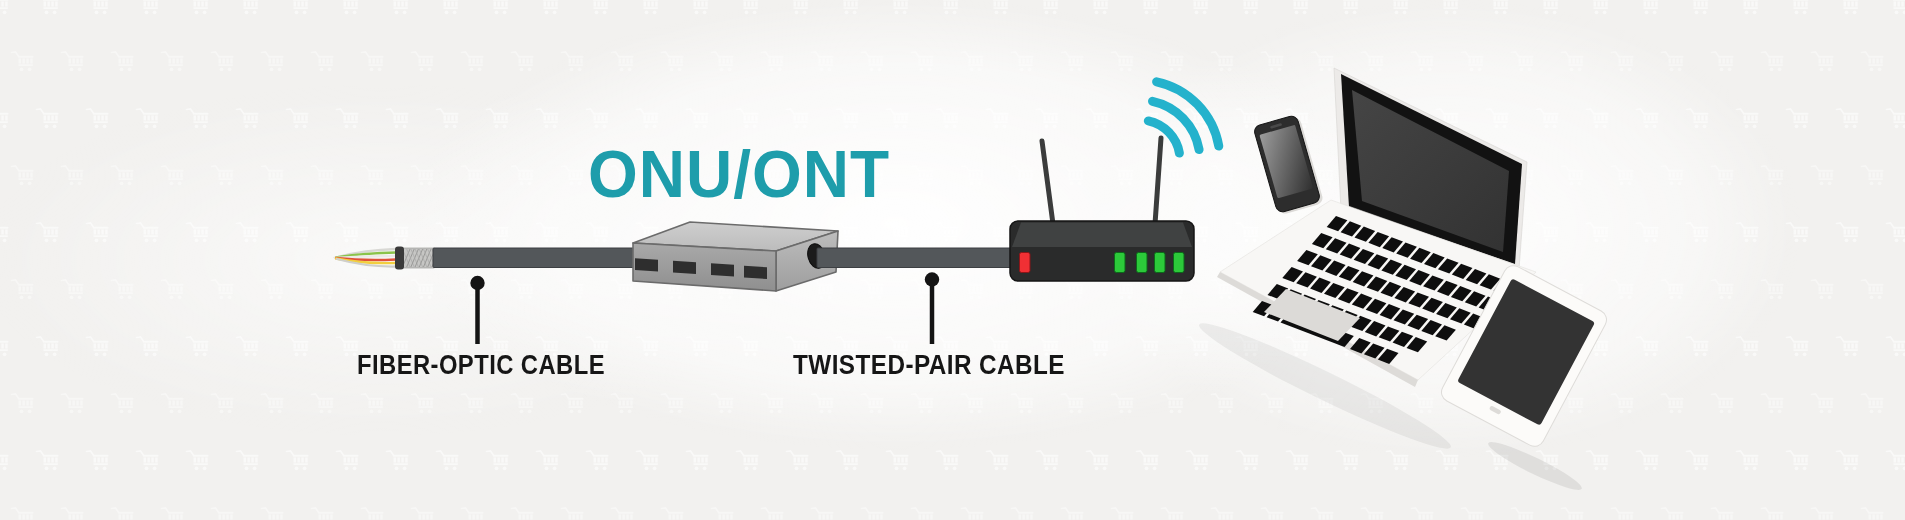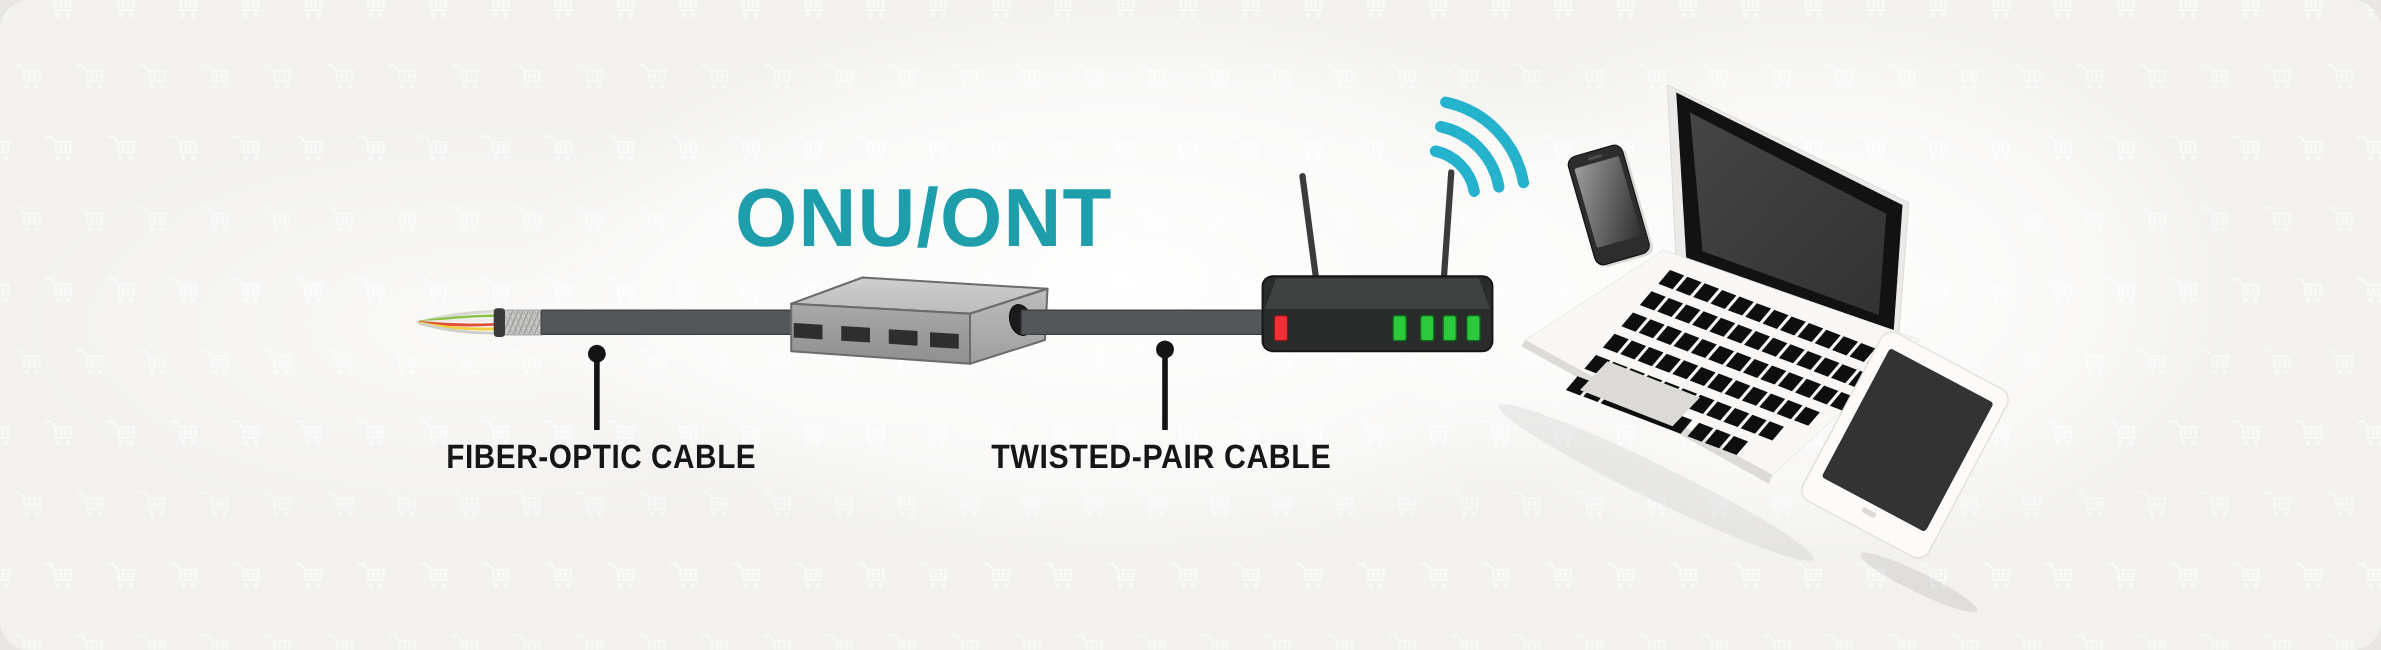--- a/index.html
+++ b/index.html
@@ -1,17 +1,17 @@
 <!DOCTYPE html>
 <html><head>
 <meta charset="utf-8">
 <style>
   html,body{margin:0;padding:0;background:#e8e7e5;}
   .stage{position:relative;width:1905px;height:520px;overflow:hidden;background:#f2f1ef;
-         font-family:"Liberation Sans",sans-serif;border-radius:24px;}
+         font-family:"Liberation Sans",sans-serif;}
   .stage svg{position:absolute;left:0;top:0;}
   .glow{position:absolute;inset:0;pointer-events:none;
     background:
       radial-gradient(620px 290px at 47% 43%, rgba(255,255,255,.95), rgba(255,255,255,.55) 55%, rgba(255,255,255,0) 78%),
       radial-gradient(430px 280px at 76% 44%, rgba(255,255,255,.9), rgba(255,255,255,.45) 58%, rgba(255,255,255,0) 82%),
       radial-gradient(500px 220px at 20% 50%, rgba(255,255,255,.6), rgba(255,255,255,0) 80%);}
   text{font-family:"Liberation Sans",sans-serif;}
   .label{font-weight:bold;font-size:27px;fill:#161616;letter-spacing:.5px;}
   .title{font-weight:bold;font-size:66px;letter-spacing:1px;}
 </style>

